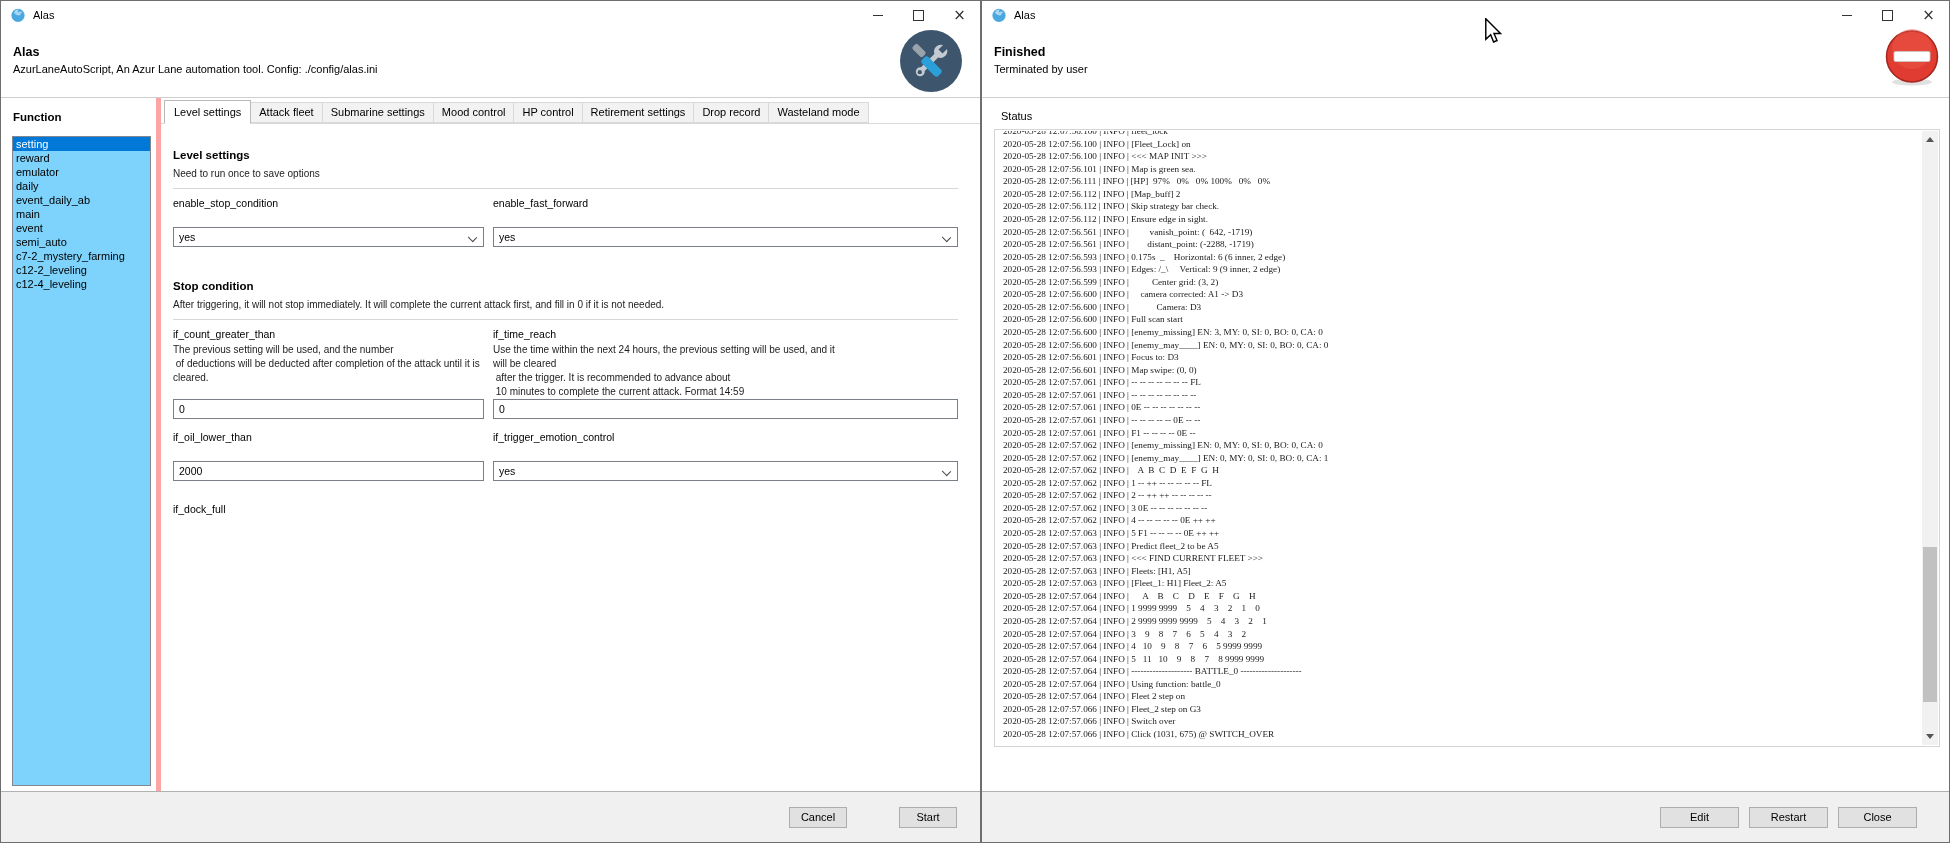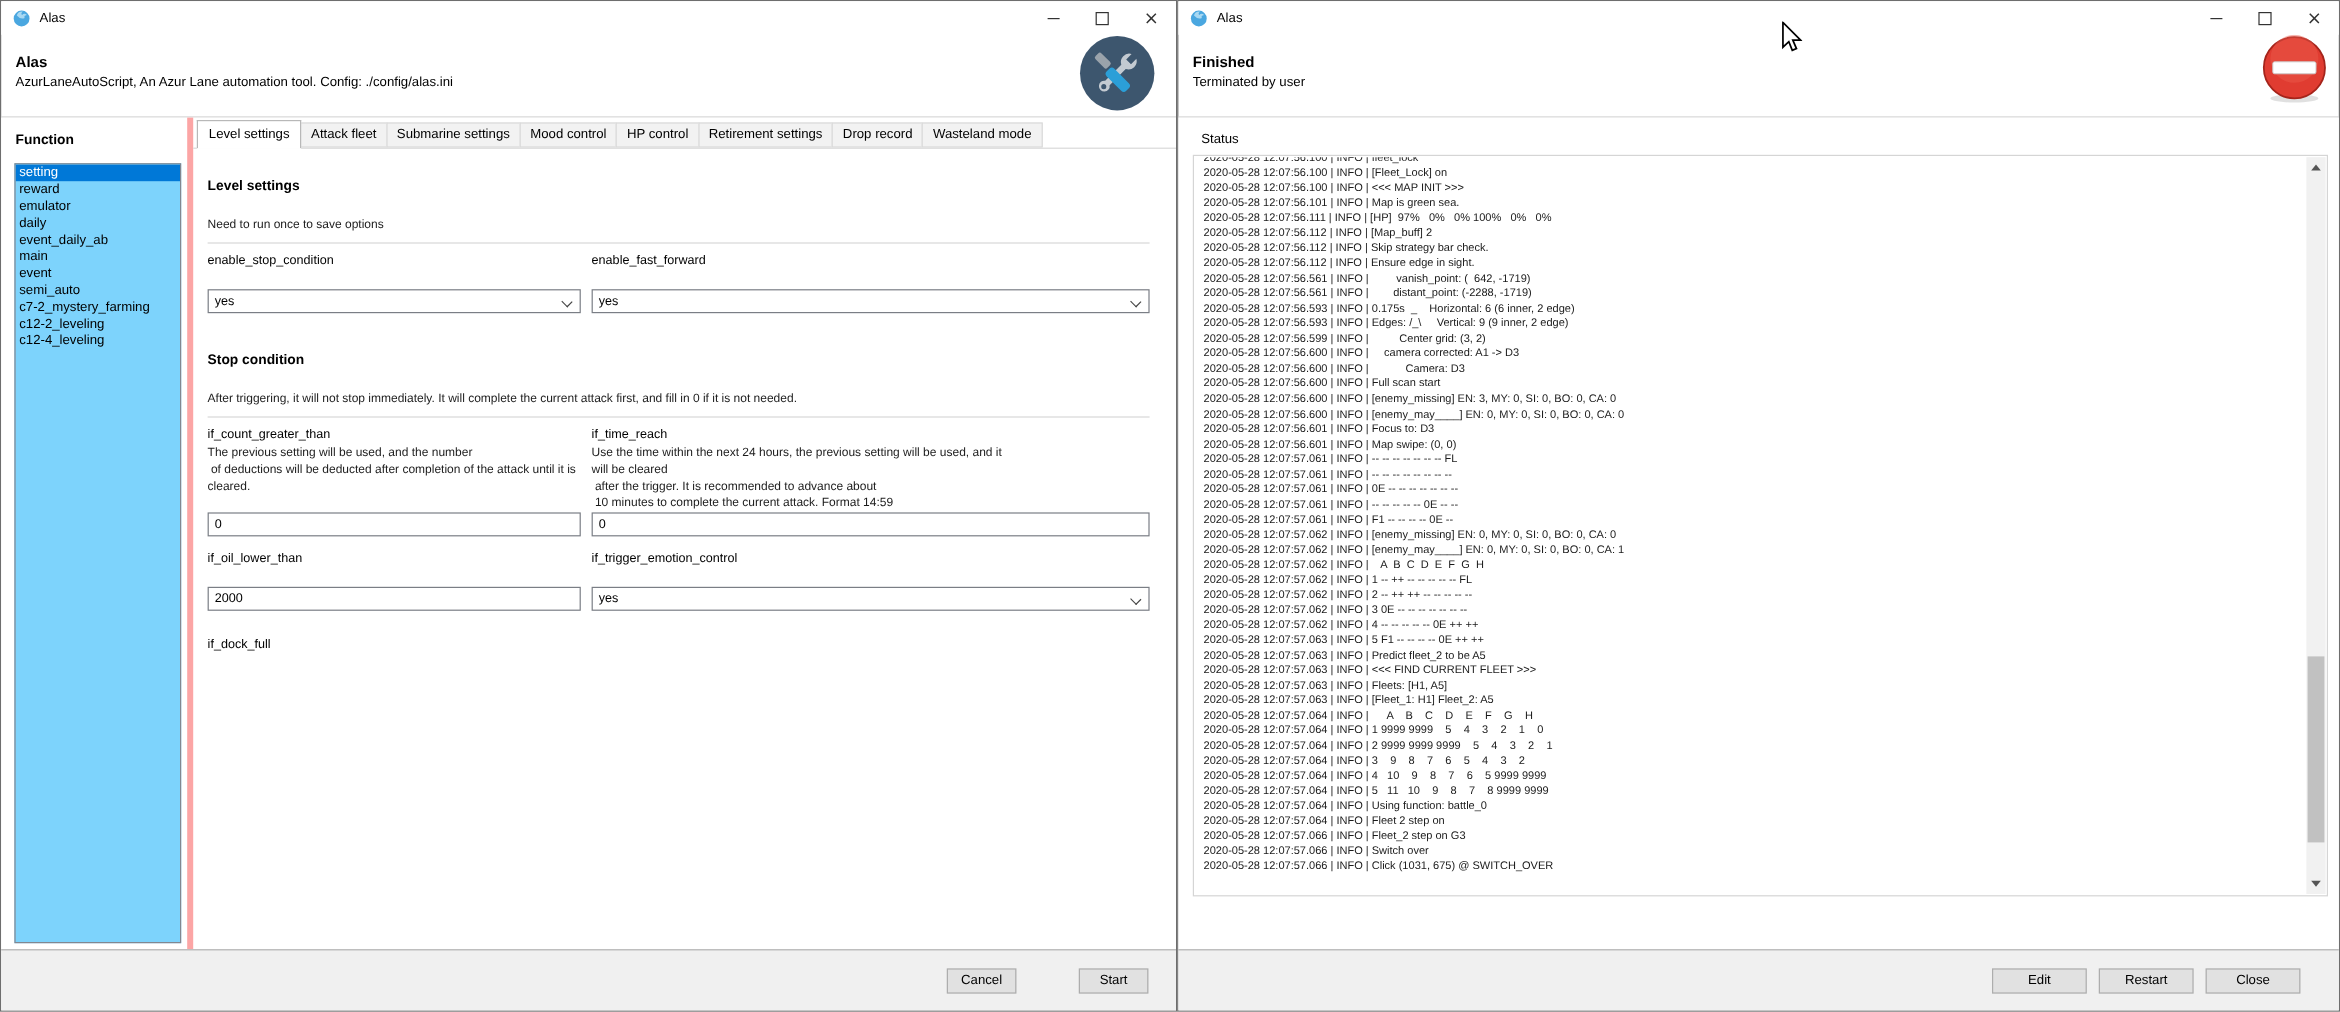--- a/index.html
+++ b/index.html
@@ -40,21 +40,21 @@
 
   
   .content{position:absolute;left:160px;top:0;right:0;bottom:0;}
   .tabbar{height:26px;display:flex;align-items:flex-end;padding-left:3px;border-bottom:1px solid #d9d9d9;box-sizing:border-box;}
   .tab{font-size:11px;padding:3px 8px 4px;background:#f2f2f2;border:1px solid #d9d9d9;margin-right:-1px;white-space:nowrap;position:relative;}
   .tab.active{background:#fff;border-color:#b8b8b8;padding:5px 9px 5px;z-index:2;border-bottom:1px solid #fff;margin-bottom:-1px;}
 
   
   .form{padding:24px 22px 0 12px;}
   .sec-title{font-size:11.5px;font-weight:bold;line-height:15px;}
-  .sec-desc{font-size:10px;line-height:13px;margin-top:18px;color:#1c1c1c;}
+  .sec-desc{font-size:10px;line-height:13px;margin-top:4px;color:#1c1c1c;}
   .section hr{border:none;border-top:1px solid #d7d7d7;margin:8px 0 0 0;}
   .section{margin-top:32px;}
   .section:first-child{margin-top:0;}
   .fields{display:flex;margin-top:8px;}
   .fields.gap-lg{margin-top:12px;}
   .fields.gap-md{margin-top:22px;}
   .field{display:flex;flex-direction:column;min-height:50px;box-sizing:border-box;}
   .field.c1{width:311px;flex:none;}
   .field.c2{flex:1;margin-left:9px;}
   .field.full{width:100%;flex:none;}
@@ -70,21 +70,21 @@
   #win-left .footer{padding-right:23px;gap:12px;}
   #win-left .footer button{min-width:58px;margin-left:40px;}
   #win-right .footer{padding-right:32px;}
   #win-right .footer button{min-width:79px;margin-left:10px;}
 
   
   .status-label{position:absolute;left:19px;top:12px;font-size:11px;}
   .status-box{position:absolute;left:12px;top:31px;right:9px;bottom:44px;border:1px solid #d5d5d5;background:#fff;}
   .log{position:absolute;left:1px;top:1px;right:17px;bottom:1px;overflow:hidden;padding-left:7px;box-sizing:border-box;}
   .log-inner{margin-top:-6px;}
-  .log-line{font-family:Liberation Sans, sans-serif;font-size:9.2px;line-height:12.56px;white-space:pre;color:#1a1a1a;}
+  .log-line{font-family:Liberation Serif, serif;font-size:9.2px;line-height:12.56px;white-space:pre;color:#1a1a1a;}
   .scrollbar{position:absolute;right:1px;top:1px;bottom:1px;width:16px;background:#f1f1f1;}
   .sb-btn{position:absolute;left:0;width:16px;height:17px;display:flex;align-items:center;justify-content:center;}
   .sb-up{top:0;} .sb-down{bottom:0;}
   .tri-up{width:0;height:0;border-left:4px solid transparent;border-right:4px solid transparent;border-bottom:5px solid #555;}
   .tri-down{width:0;height:0;border-left:4px solid transparent;border-right:4px solid transparent;border-top:5px solid #555;}
   .sb-thumb{position:absolute;left:1px;width:14px;top:416px;height:155px;background:#c1c1c1;}
 
   .cursor{position:absolute;left:1484px;top:18px;z-index:50;}
 </style>
 </head>
@@ -297,20 +297,21 @@
             <div class="log-line">2020-05-28 12:07:57.063 | INFO | Predict fleet_2 to be A5</div>
             <div class="log-line">2020-05-28 12:07:57.063 | INFO | &lt;&lt;&lt; FIND CURRENT FLEET &gt;&gt;&gt;</div>
             <div class="log-line">2020-05-28 12:07:57.063 | INFO | Fleets: [H1, A5]</div>
             <div class="log-line">2020-05-28 12:07:57.063 | INFO | [Fleet_1: H1] Fleet_2: A5</div>
             <div class="log-line">2020-05-28 12:07:57.064 | INFO |      A    B    C    D    E    F    G    H</div>
             <div class="log-line">2020-05-28 12:07:57.064 | INFO | 1 9999 9999    5    4    3    2    1    0</div>
             <div class="log-line">2020-05-28 12:07:57.064 | INFO | 2 9999 9999 9999    5    4    3    2    1</div>
             <div class="log-line">2020-05-28 12:07:57.064 | INFO | 3    9    8    7    6    5    4    3    2</div>
             <div class="log-line">2020-05-28 12:07:57.064 | INFO | 4   10    9    8    7    6    5 9999 9999</div>
             <div class="log-line">2020-05-28 12:07:57.064 | INFO | 5   11   10    9    8    7    8 9999 9999</div>
+            <div class="log-line">2020-05-28 12:07:57.064 | INFO | -------------------- BATTLE_0 --------------------</div>
             <div class="log-line">2020-05-28 12:07:57.064 | INFO | Using function: battle_0</div>
             <div class="log-line">2020-05-28 12:07:57.064 | INFO | Fleet 2 step on</div>
             <div class="log-line">2020-05-28 12:07:57.066 | INFO | Fleet_2 step on G3</div>
             <div class="log-line">2020-05-28 12:07:57.066 | INFO | Switch over</div>
             <div class="log-line">2020-05-28 12:07:57.066 | INFO | Click (1031, 675) @ SWITCH_OVER</div>
           </div>
       </div>
       <div class="scrollbar">
         <div class="sb-btn sb-up">
             <i class="tri-up"></i>

